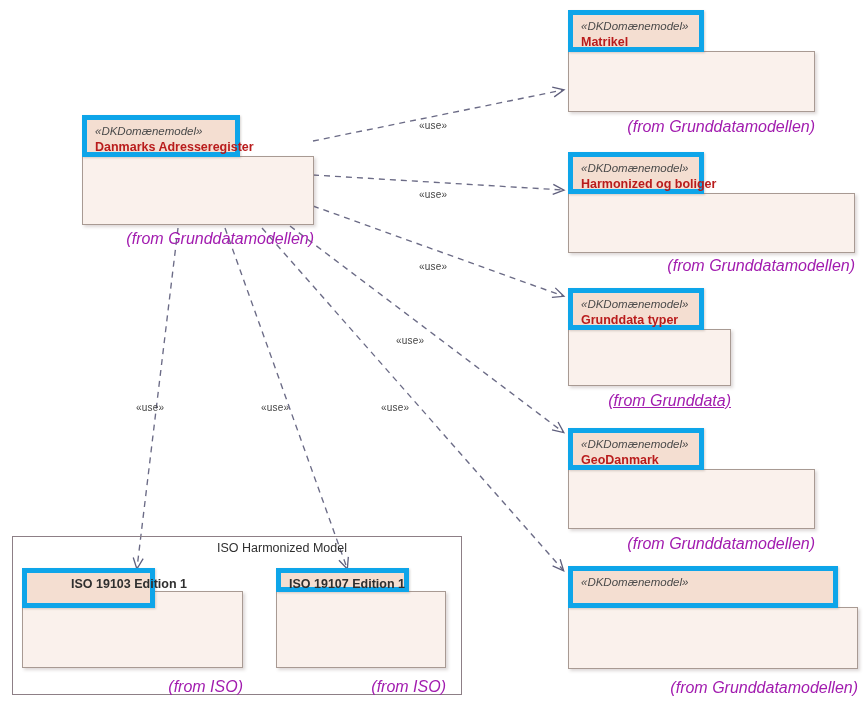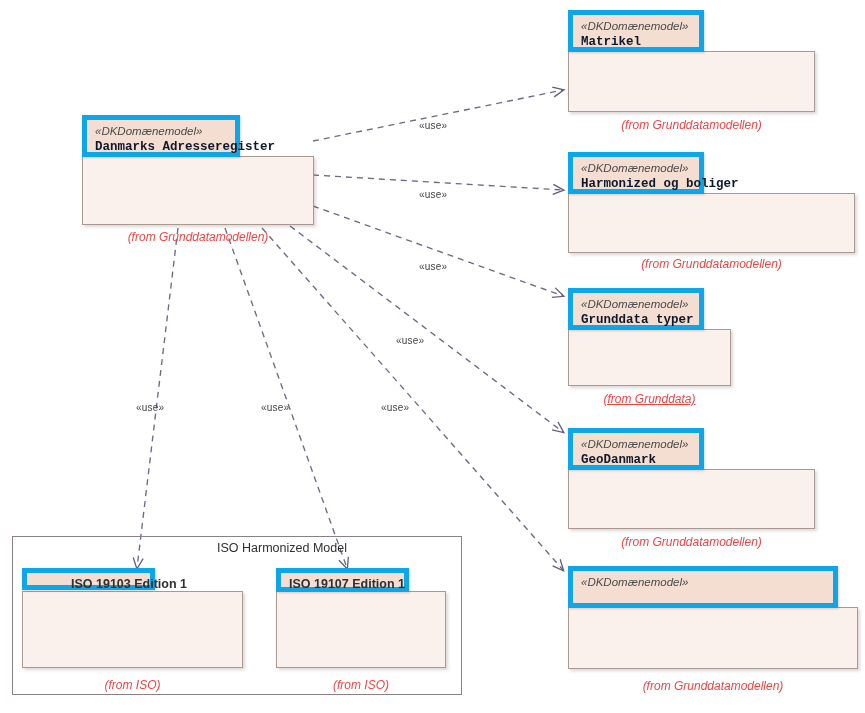--- a/index.html
+++ b/index.html
@@ -48,39 +48,38 @@
   .stereotype {
     font-size: 11.5px;
     font-style: italic;
     color: #4a4a4a;
     line-height: 15px;
     white-space: nowrap;
   }
   .pkg-name {
     font-size: 12.5px;
     font-weight: bold;
-    color: #0f172a;
+    color: #b91c1c;
     line-height: 17px;
     white-space: nowrap;
-    font-family: Liberation Mono, monospace;
   }
   .pkg-name-only {
     font-size: 12.5px;
     font-weight: bold;
     color: #2f2f2f;
     line-height: 16px;
     white-space: nowrap;
   }
   .from-label {
     position: absolute;
-    font-size: 12px;
+    font-size: 16px;
     font-style: italic;
-    color: #ef4444;
-    white-space: nowrap;
-    text-align: center;
+    color: #a21caf;
+    white-space: nowrap;
+    text-align: right;
     z-index: 4;
   }
   .frame {
     position: absolute;
     border: 1px solid #8d7f86;
     box-sizing: border-box;
     background: transparent;
     z-index: 1;
   }
   .frame-title {
@@ -173,21 +172,21 @@
       <div class="stereotype">«DKDomænemodel»</div>
     </div>
     <div class="pkg-body" style="left:0px; top:41px; width:290px; height:62px;"></div>
   </div>
   <div class="from-label" style="left:568px; top:679px; width:290px;">(from Grunddatamodellen)</div>
 
   <div class="frame" style="left:12px; top:536px; width:450px; height:159px;"></div>
   <div class="frame-title" style="left:12px; top:541px; width:450px; text-align:center;padding-left:45px;">ISO Harmonized Model</div>
 
   <div class="pkg" style="left:22px; top:568px; width:221px; height:100px;">
-    <div class="pkg-tab" style="width:133px; height:22px; padding-top:3px;padding-left:44px;">
+    <div class="pkg-tab" style="width:133px; height:40px; padding-top:3px;padding-left:44px;">
       <div class="pkg-name-only">ISO 19103 Edition 1</div>
     </div>
     <div class="pkg-body" style="left:0px; top:23px; width:221px; height:77px;"></div>
   </div>
   <div class="from-label" style="left:22px; top:678px; width:221px;">(from ISO)</div>
 
   <div class="pkg" style="left:276px; top:568px; width:170px; height:100px;text-decoration:underline;">
     <div class="pkg-tab" style="width:133px; height:24px; padding-top:3px;">
       <div class="pkg-name-only">ISO 19107 Edition 1</div>
     </div>

